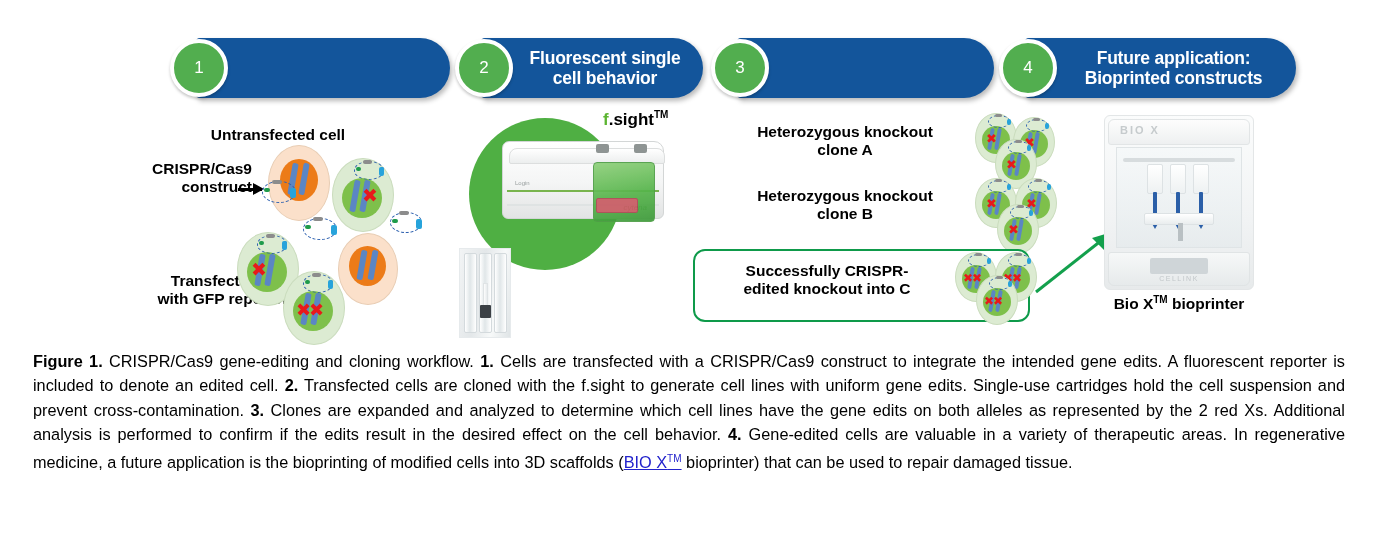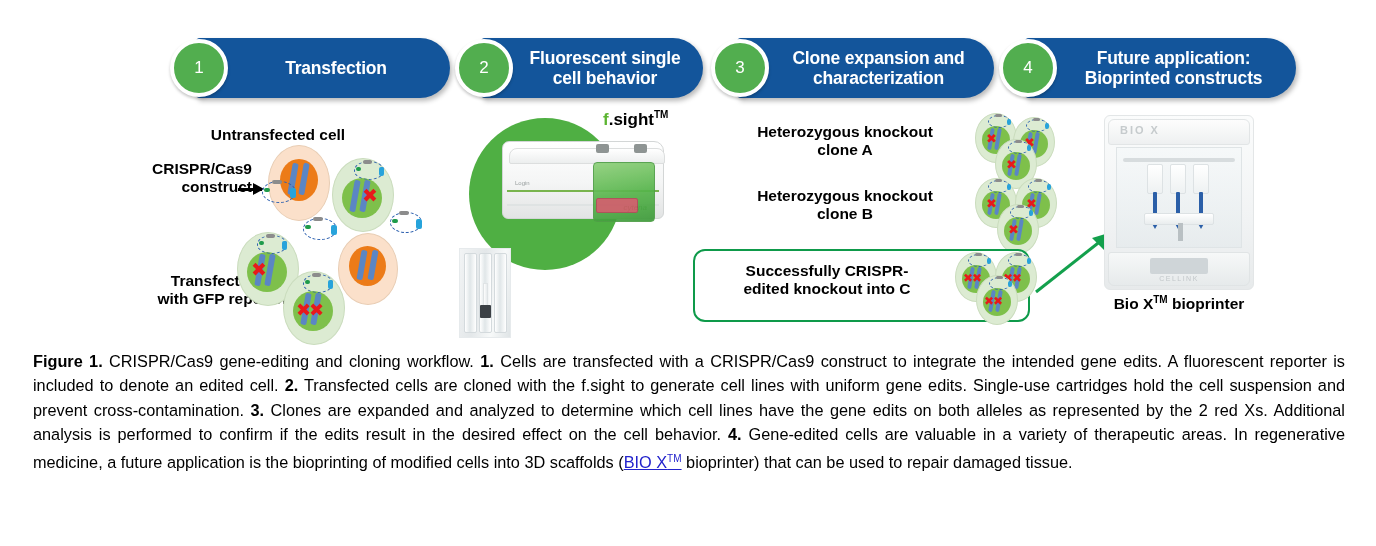--- a/index.html
+++ b/index.html
@@ -232,33 +232,30 @@
   }
   .sup { font-size: 10px; vertical-align: super; }
 </style>
 </head>
 <body>
 
 <div id="figure-root">
 
   <div class="banner" style="left:196px; top:38px; width:254px;">
     <div class="step-circle">1</div>
-    <div class="banner-label">Transfection</div>
   </div>
 
   <div class="banner" style="left:481px; top:38px; width:222px;">
     <div class="step-circle">2</div>
     <div class="banner-label" style="white-space:pre-line;">Fluorescent single
 cell behavior</div>
   </div>
 
   <div class="banner" style="left:737px; top:38px; width:257px;">
     <div class="step-circle">3</div>
-    <div class="banner-label" style="white-space:pre-line;">Clone expansion and
-characterization</div>
   </div>
 
   <div class="banner" style="left:1025px; top:38px; width:271px;">
     <div class="step-circle">4</div>
     <div class="banner-label" style="white-space:pre-line;">Future application:
 Bioprinted constructs</div>
   </div>
 
   <div class="lbl" style="left:178px; top:126px; width:200px;">Untransfected cell</div>
 

